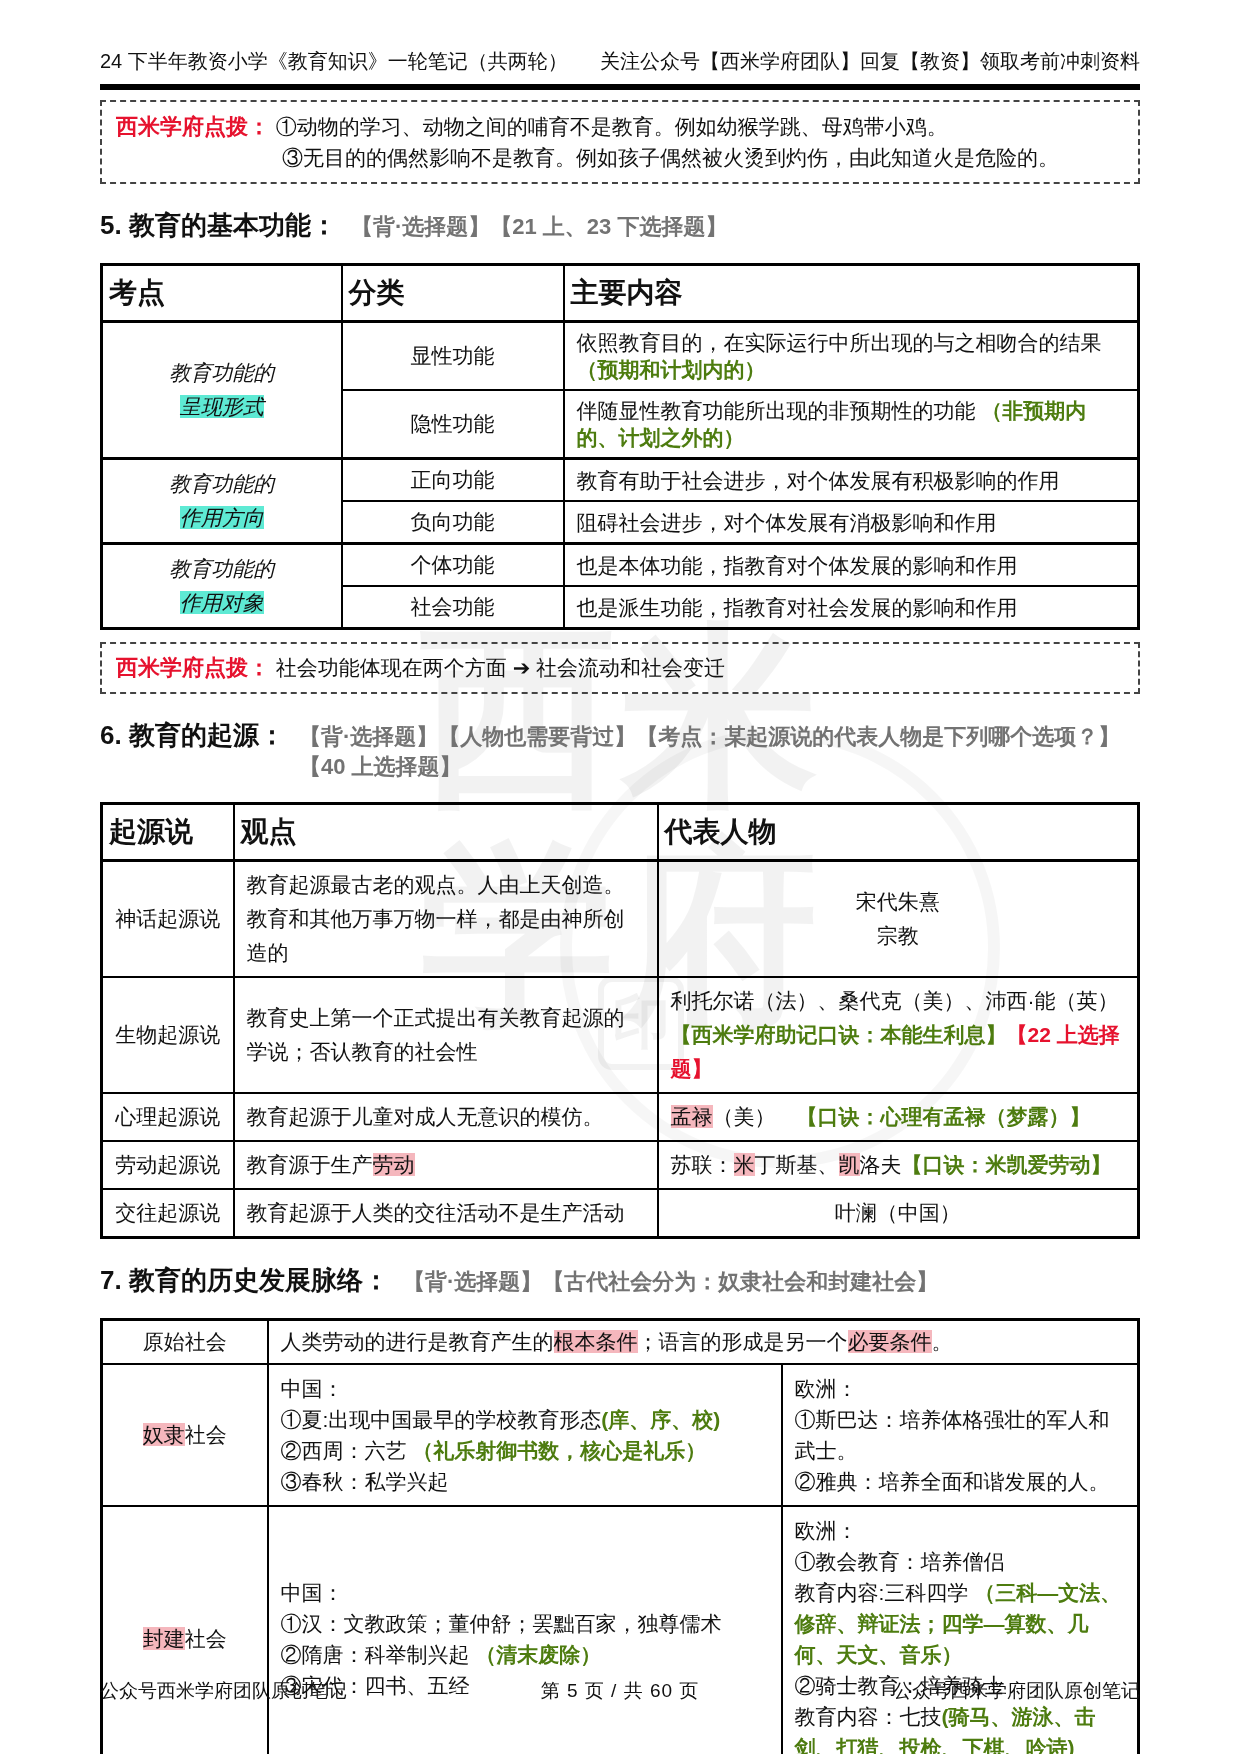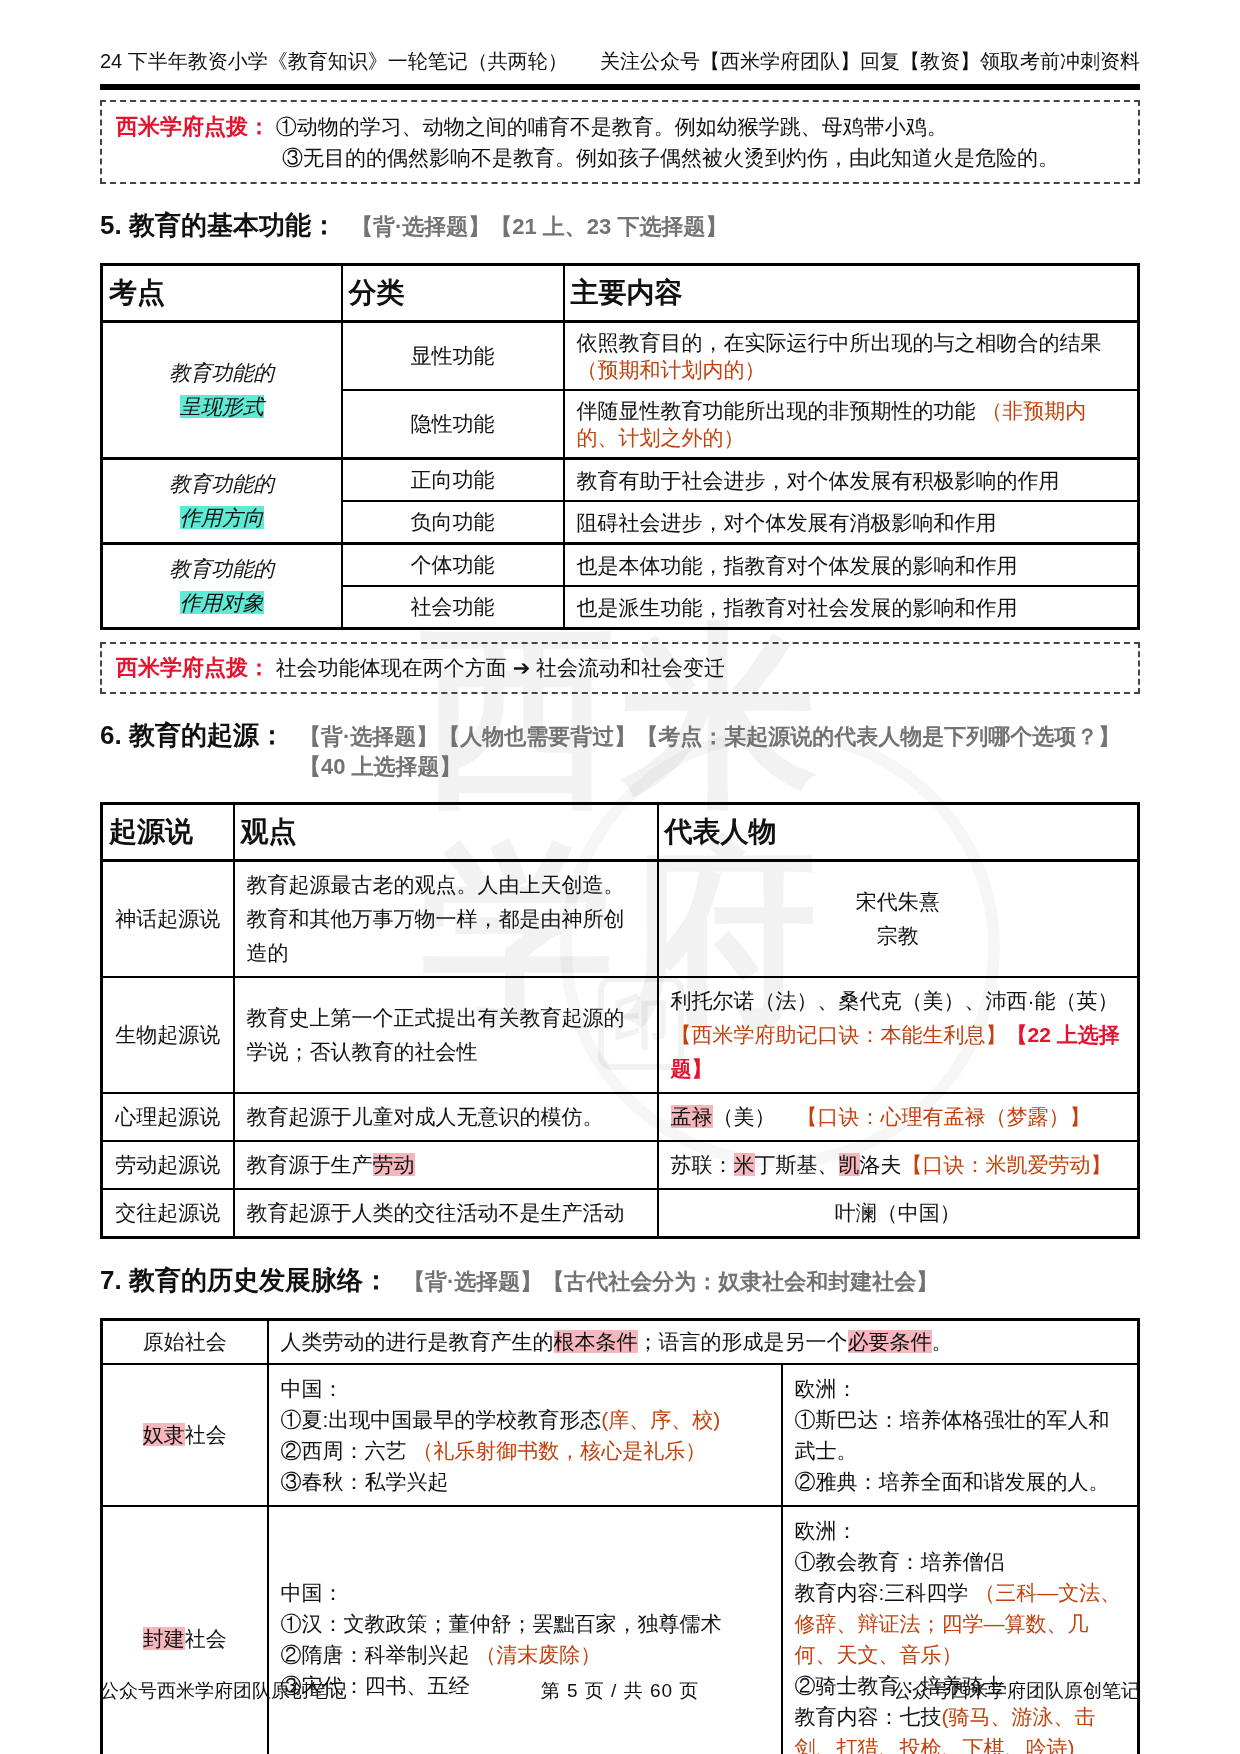--- a/index.html
+++ b/index.html
@@ -33,21 +33,21 @@
   .sec { margin-top:24px; display:flex; align-items:baseline; }
   .sec-title { font-size:26px; font-weight:bold; white-space:nowrap; }
   .sec-tags { color:#737373; font-weight:bold; font-size:22px; margin-left:14px; }
 
   
   table.tbl { border-collapse:collapse; width:100%; margin-top:20px; background:transparent; }
   table.tbl th, table.tbl td { border:2px solid #000; }
   table.tbl { border:3px solid #000; }
   th { font-size:28px; font-weight:bold; padding:8px 6px; text-align:left; }
   td { font-size:21px; padding:6px 12px; vertical-align:middle; }
-  .seg-blue { color:#c2410c; font-weight:normal; }
+  .seg-blue { color:#4d7c0f; font-weight:bold; }
   .seg-red  { color:#e6122e; font-weight:bold; }
   .seg-hl   { background:#f5b7bd; }
   .hl { background:#5eead4; }
 
   
   .t1 thead th { border-bottom:3px solid #000; }
   .t1 tr.grp td { border-top:3px solid #000; }
   .t1 td.topic { text-align:center; line-height:34px;font-style:italic; }
   .t1 td.cls { text-align:center; }
   .t1 td.main { line-height:27px; }

